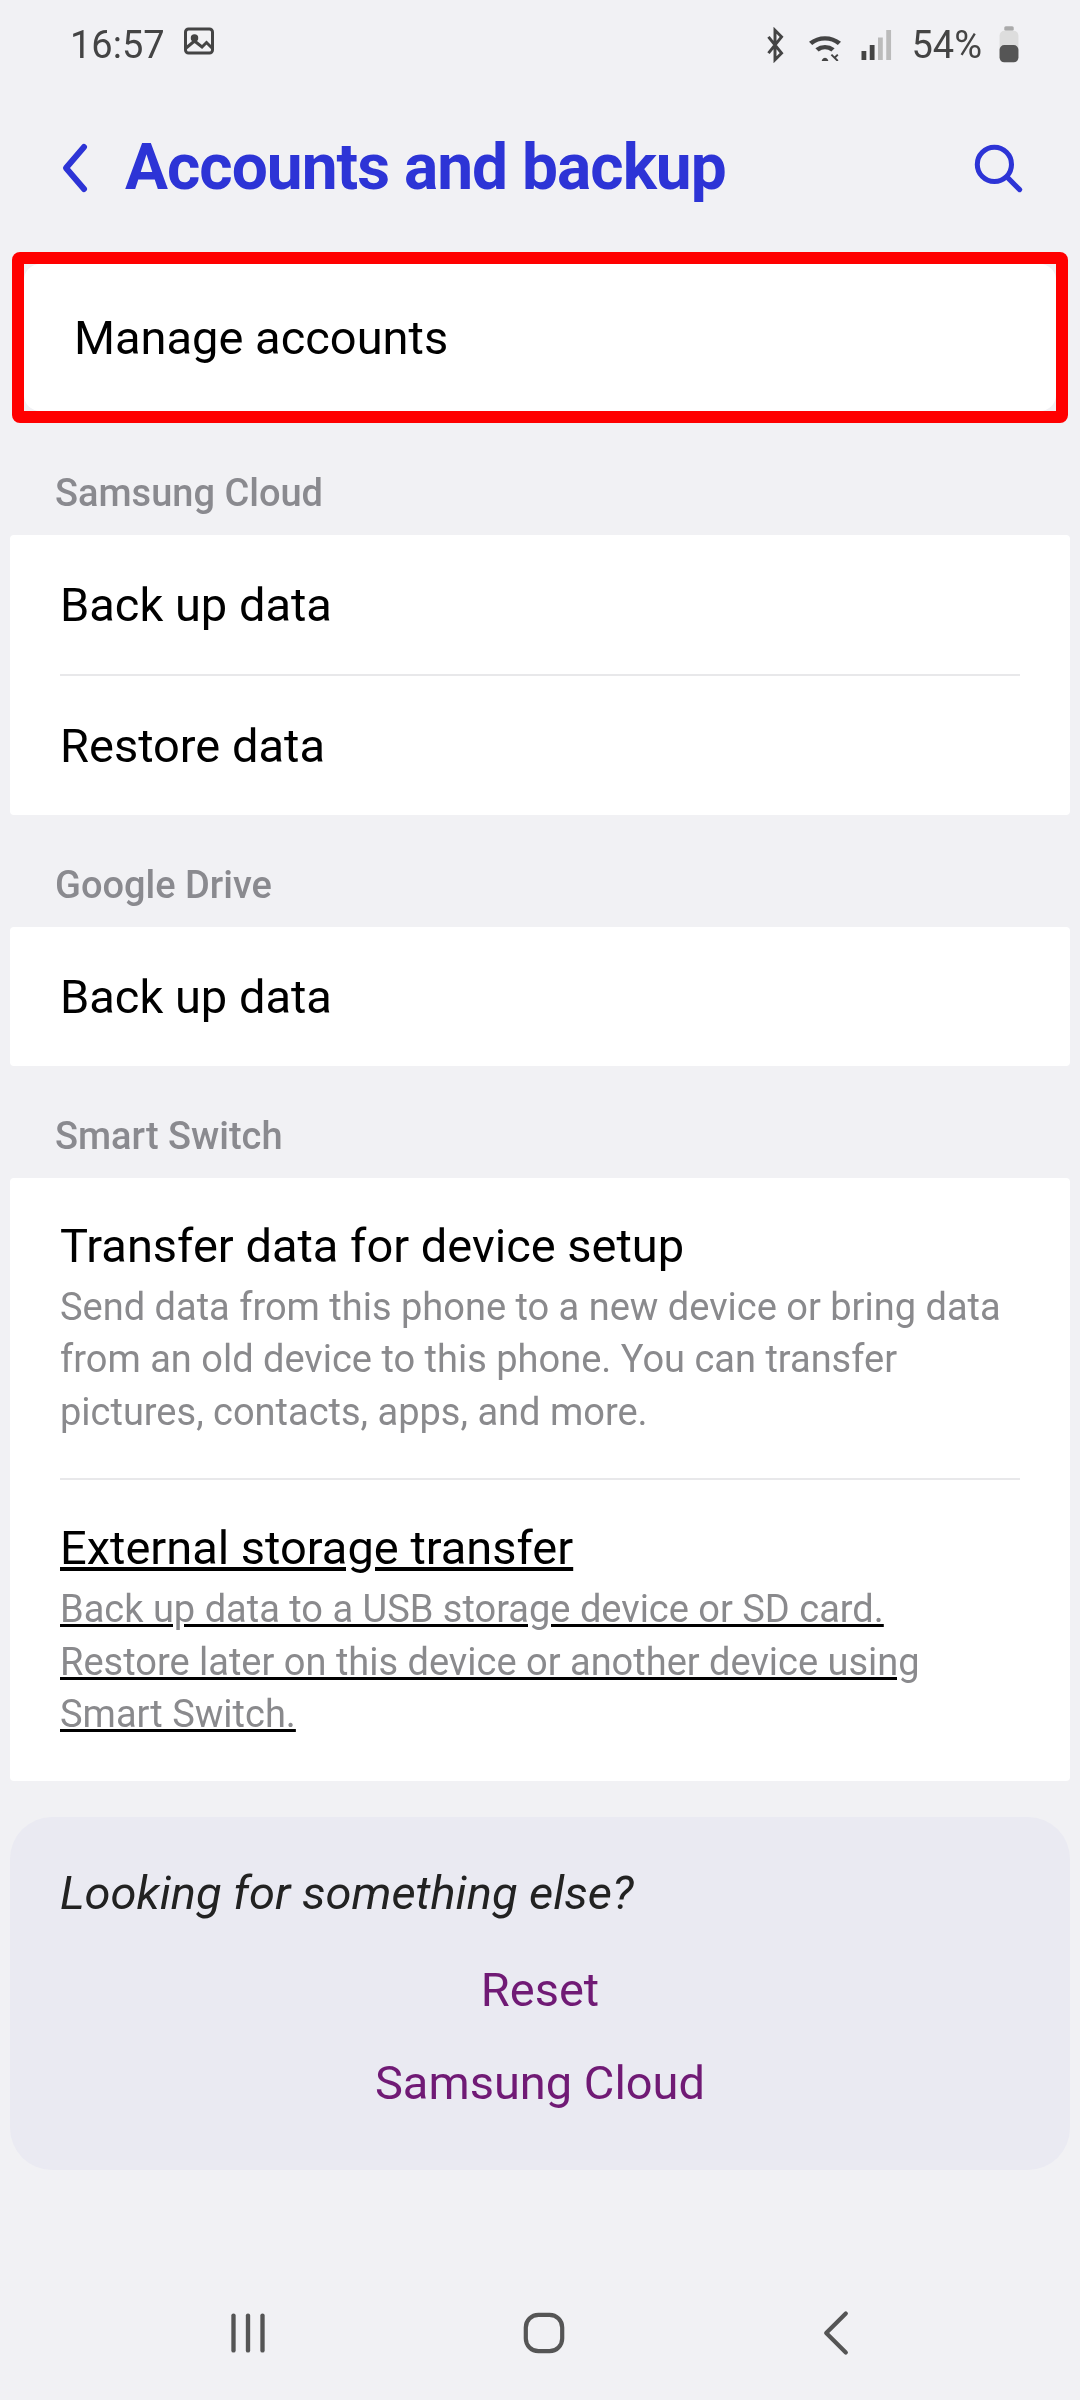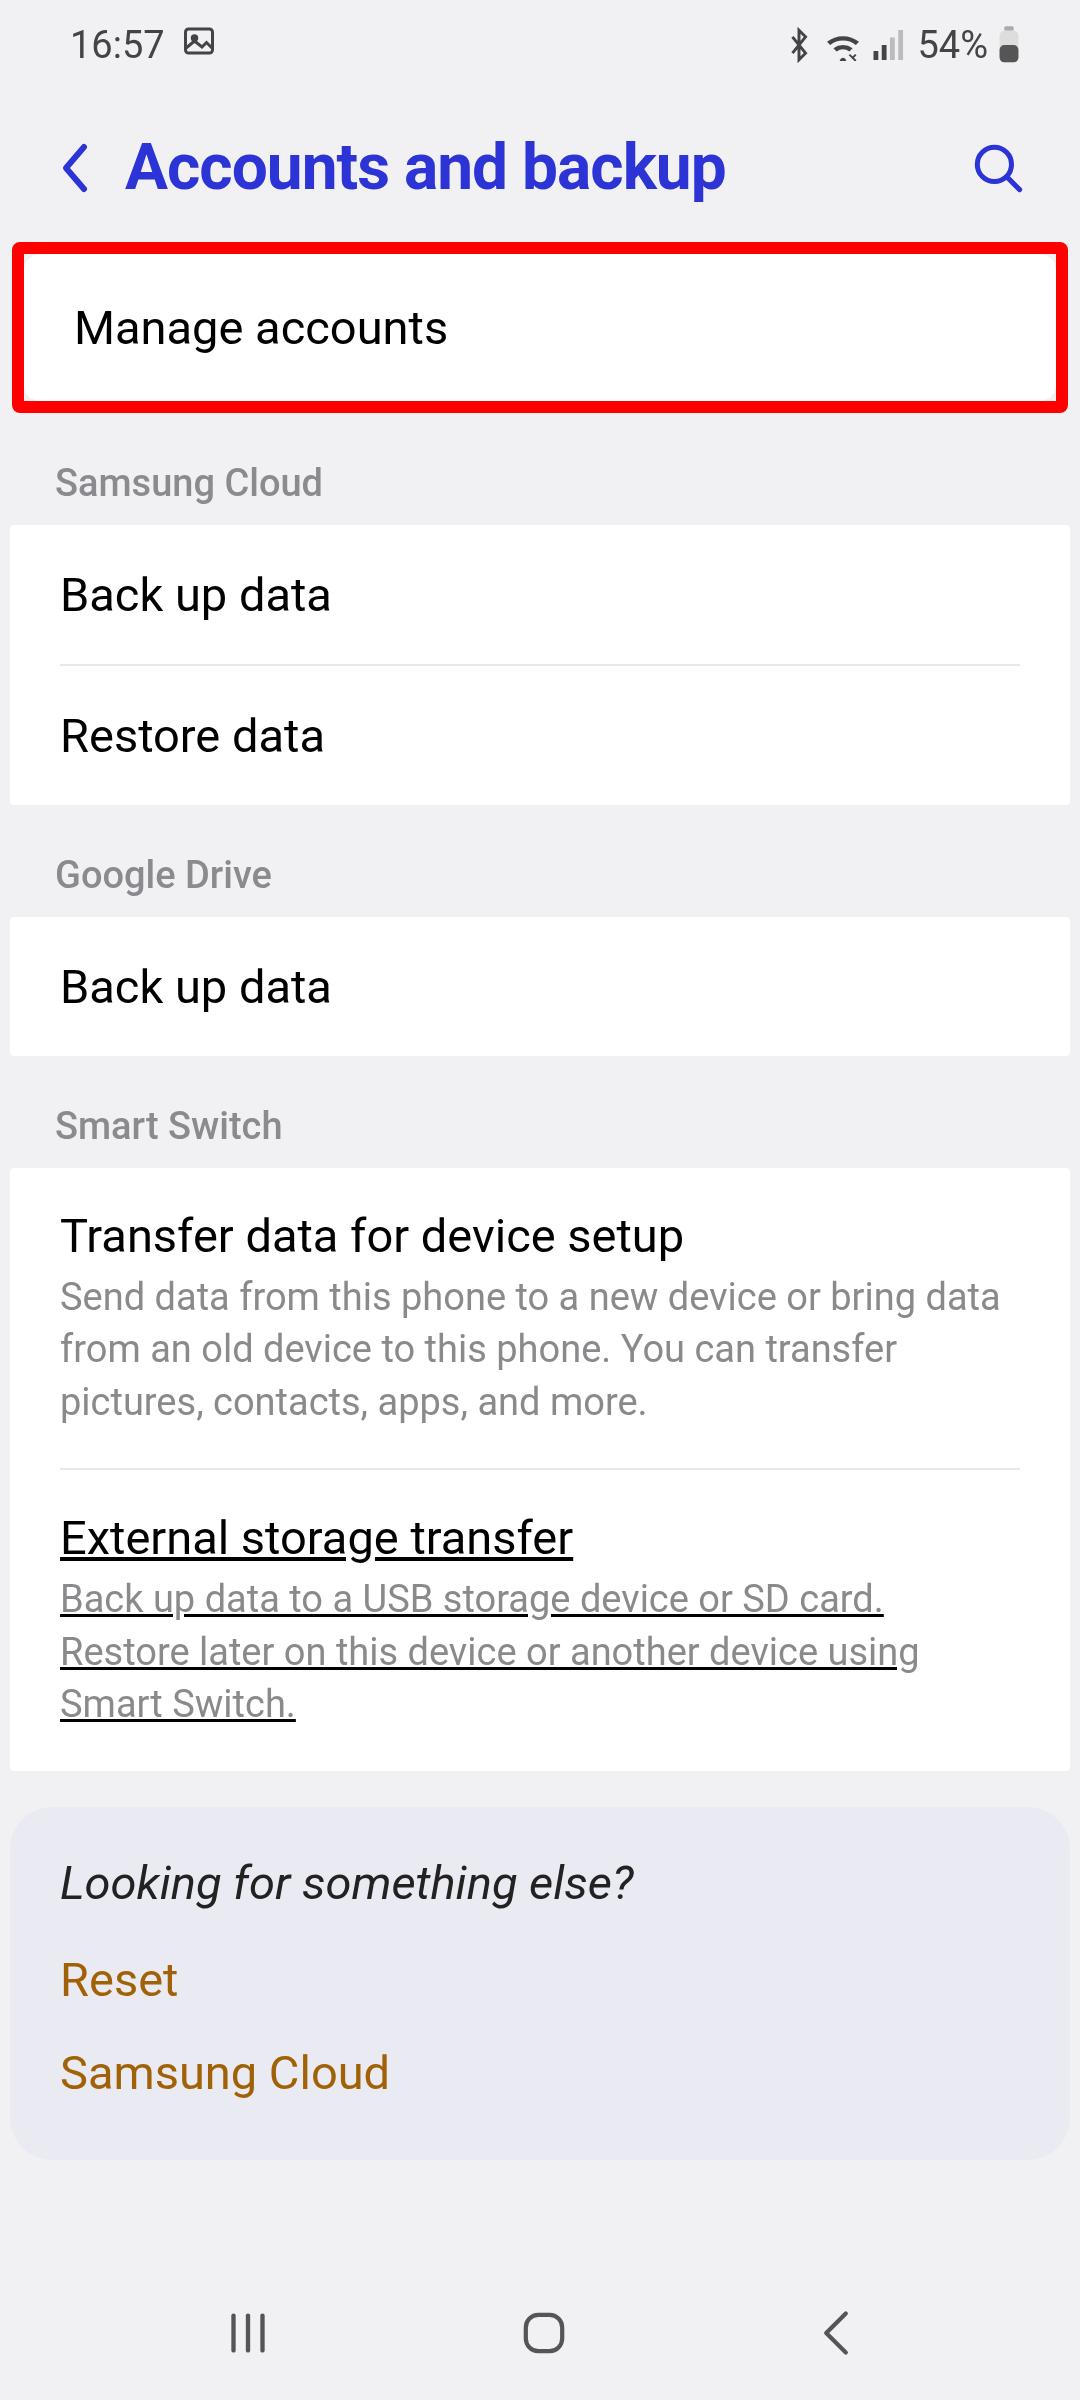--- a/index.html
+++ b/index.html
@@ -15,28 +15,28 @@
   .status-bar {
     height: 90px;
     display: flex;
     justify-content: space-between;
     align-items: center;
     padding: 0 60px 0 70px;
     font-size: 38px;
     color: #444;
   }
   .status-left { display: flex; align-items: center; gap: 16px; }
-  .status-right { display: flex; align-items: center; gap: 10px; }
+  .status-right { display: flex; align-items: center; gap: 16px; }
   .status-right svg { display: block; }
 
   
   .header {
     display: flex;
     align-items: center;
-    padding: 40px 55px 37px 55px;
+    padding: 40px 55px 47px 55px;
     gap: 30px;
   }
   .back-chevron { width: 40px; height: 60px; flex-shrink: 0; }
   .page-title {
     flex: 1;
     font-size: 64px;
     font-weight: 700;
     color: #2d34d6;
     letter-spacing: -1px;
   }
@@ -98,22 +98,23 @@
   }
   .footer-heading {
     font-size: 47px;
     color: #222;
     margin-bottom: 42px;
     font-style: italic;
   }
   .footer-link {
     display: block;
     font-size: 47px;
-    color: #a16207;
+    color: #701a75;
     margin-top: 38px;
+    text-align: center;
   }
   .footer-link:first-of-type { margin-top: 14px; }
 
   
   .nav-bar {
     position: absolute;
     bottom: 0;
     left: 0;
     right: 0;
     height: 135px;

